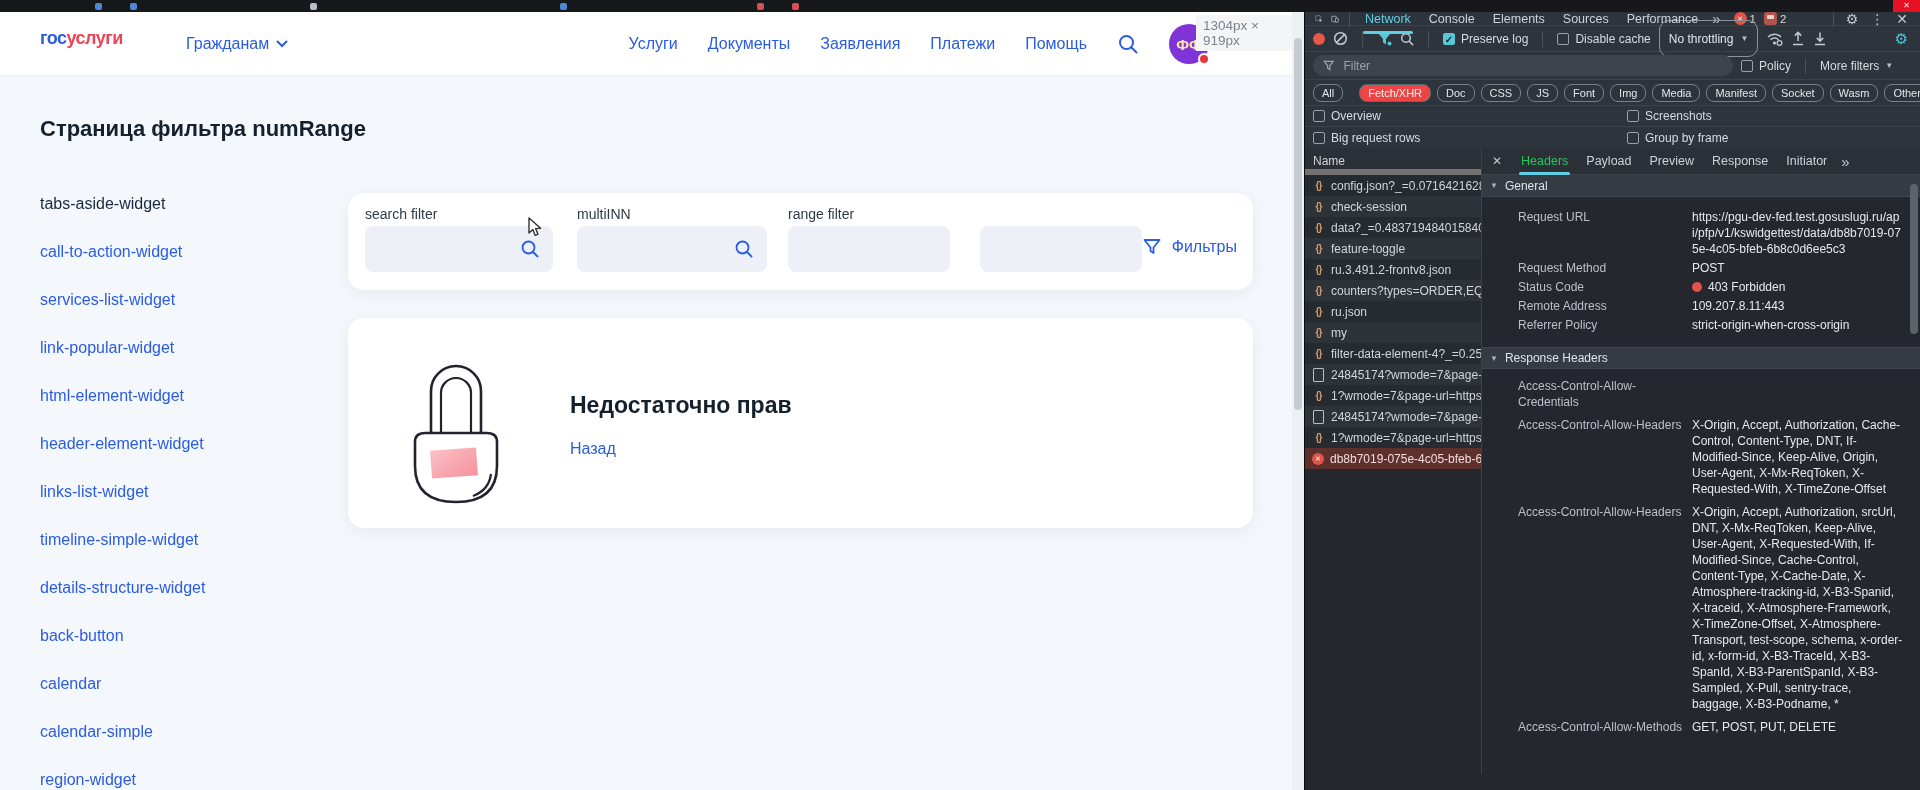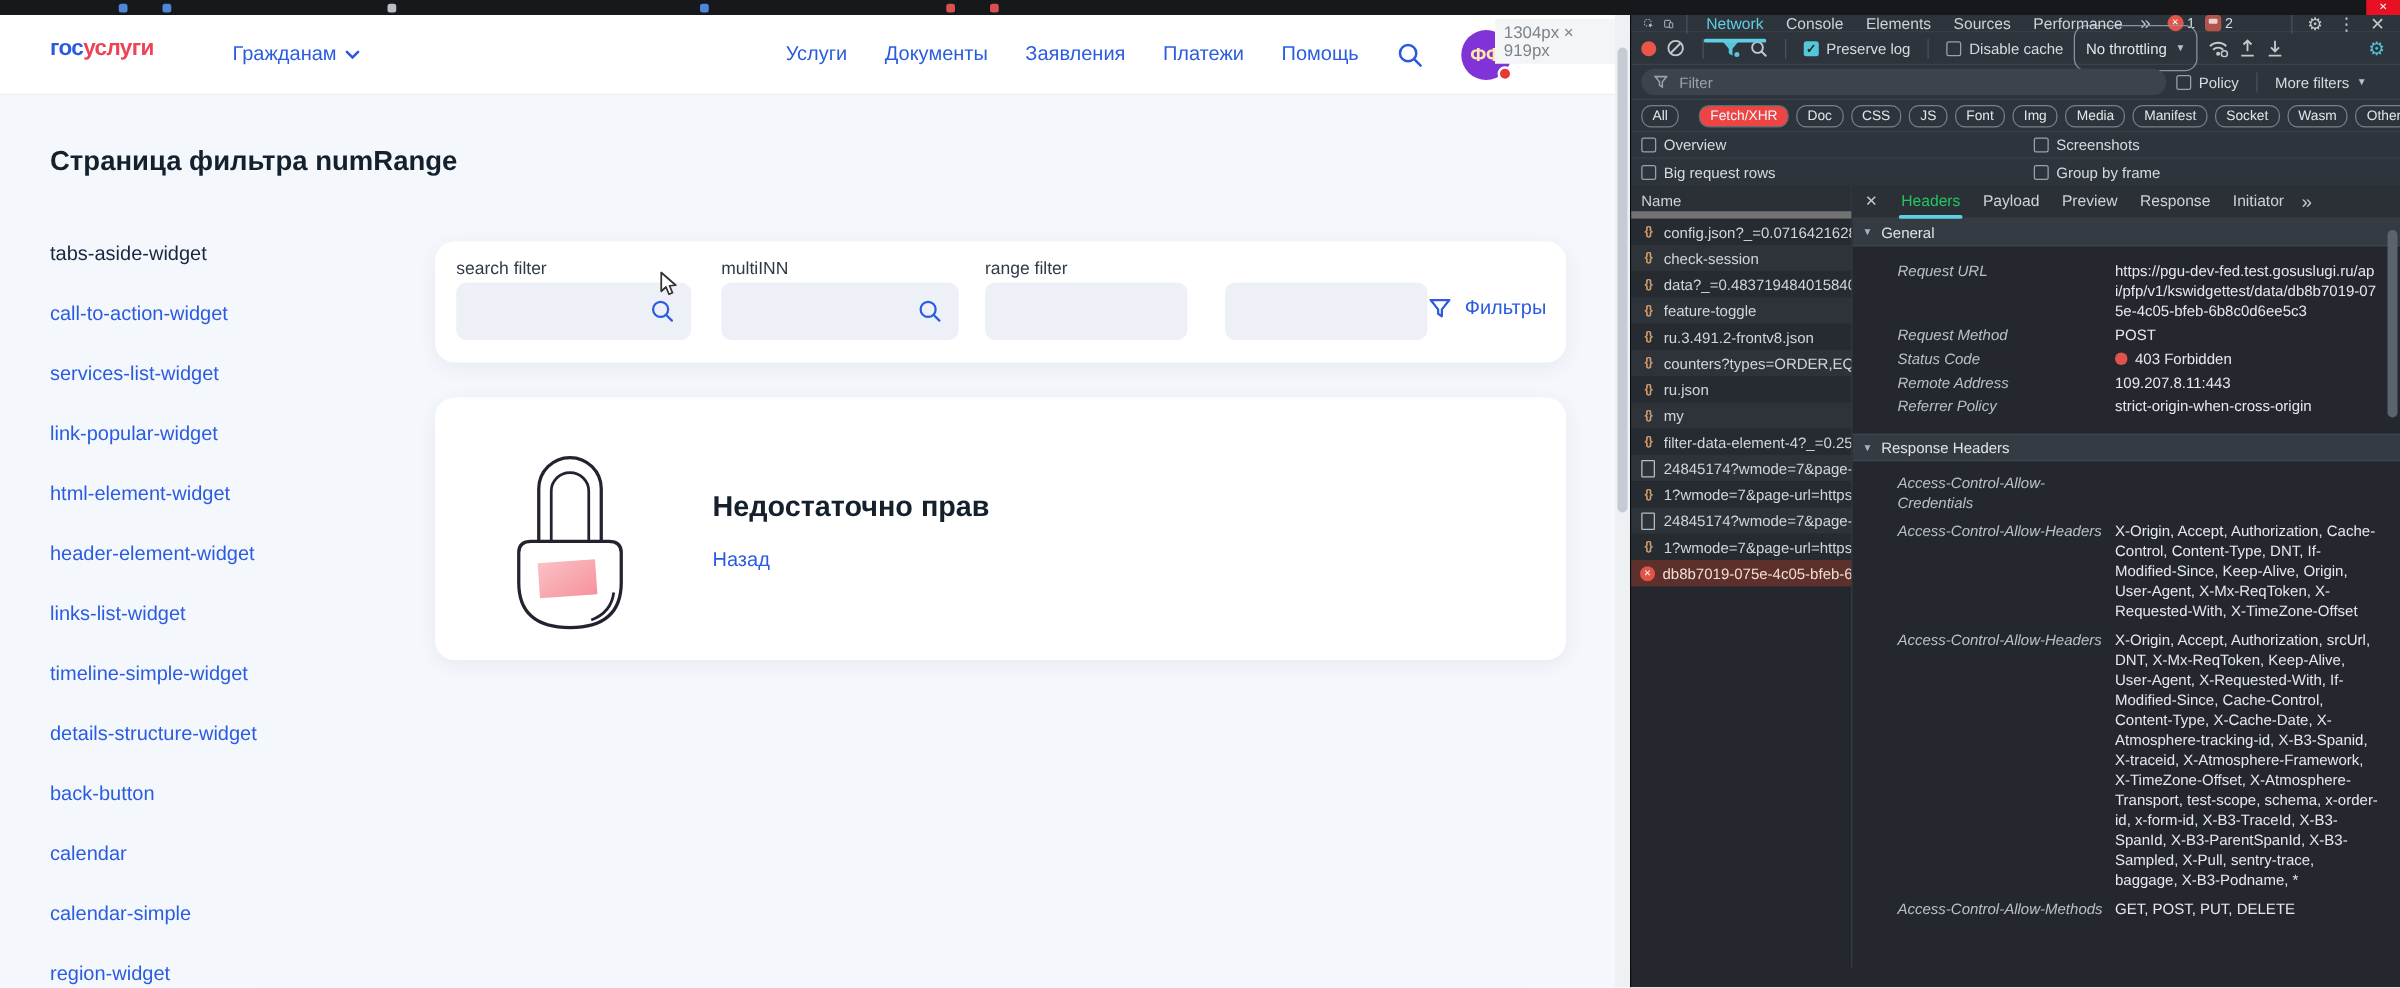--- a/index.html
+++ b/index.html
@@ -122,21 +122,21 @@
   .p-tab{position:relative;height:27px;line-height:27px;padding:0 9px;color:#cdd2d8;font-size:12.5px;cursor:pointer;}
   .p-tab.active{color:#22c55e;}
   .p-tab.active::after{content:"";position:absolute;left:7px;right:7px;bottom:0;height:3px;background:#5fd0e3;border-radius:2px;}
   .panel-body{flex:1;overflow:hidden;}
   .section-head{height:22px;display:flex;align-items:center;gap:7px;padding-left:8px;background:#343b42;
     border-bottom:1px solid #3e454d;color:#e0e4e8;}
   .section-head.rh{margin-top:14px;border-top:1px solid #3e454d;}
   .sec-arrow{font-size:8px;color:#aab1b8;}
   .kv-block{padding:12px 0 0 0;}
   .kv{display:grid;grid-template-columns:174px 1fr;padding:0 16px 0 36px;margin-bottom:3px;line-height:16px;}
-  .kv .k{color:#bac0c7;font-style:italic;}
+  .kv .k{color:#bac0c7;}
   .kv .v{color:#e6e9ec;}
   .kv .v.brk{word-break:break-all;}
   .kv-block.rh .kv{margin-bottom:7px;}
   .status-dot{display:inline-block;width:10px;height:10px;border-radius:50%;background:#e25349;margin-right:6px;vertical-align:-1px;}
   .dt-scroll-thumb{position:absolute;right:2px;top:36px;width:8px;height:150px;background:#5b636c;border-radius:4px;}
 </style>
 </head>
 <body>
 
 <div id="stage">

